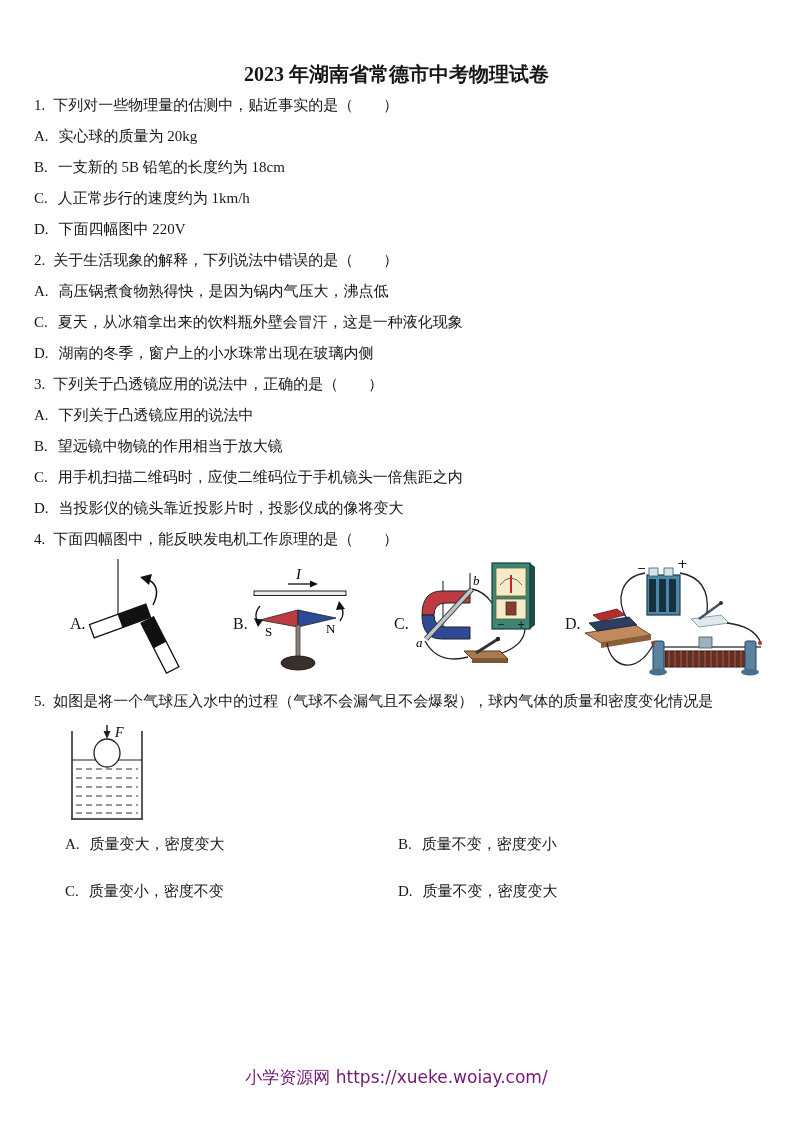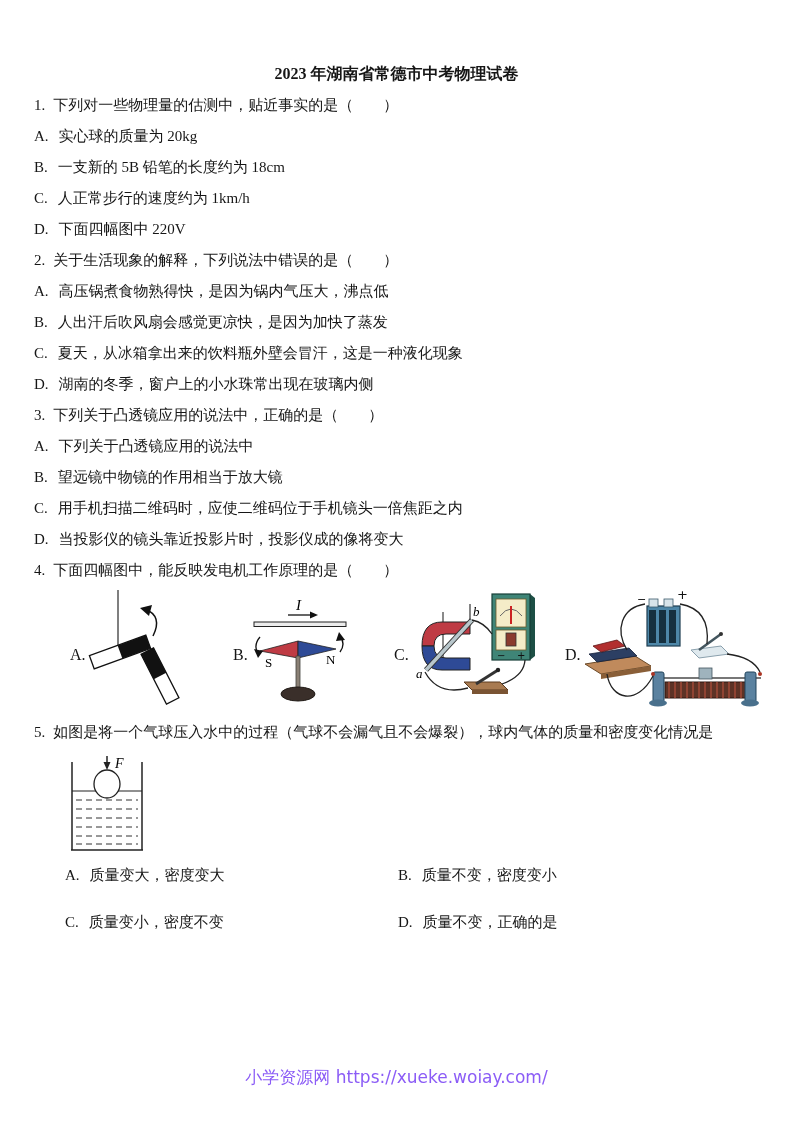--- a/index.html
+++ b/index.html
@@ -1,32 +1,32 @@
 <!DOCTYPE html>
 <html><head>
 <meta charset="utf-8">
 <style>
   html,body{margin:0;padding:0;background:#fff;}
   .page{position:relative;width:793px;height:1122px;background:#ffffff;overflow:hidden;
         font-family:"Liberation Serif","DejaVu Serif",serif;color:#161616;}
-  .title{margin:0;padding-top:58px;text-align:center;font-size:16px;line-height:32px;font-weight:bold;}
+  .title{margin:0;padding-top:58px;text-align:center;font-size:20px;line-height:32px;font-weight:bold;}
   .intro{margin:12px 56px 0 57px;font-size:16px;font-weight:bold;line-height:30px;
          text-align:justify;text-indent:12px;}
   .qs{margin:0 30px 0 34px;}
   .qline{margin:0;font-size:15px;line-height:31px;white-space:nowrap;}
   .num{display:inline-block;margin-right:8px;}
   .lbl{display:inline-block;margin-right:10px;}
   .figrow{position:relative;height:122px;}
   .figlabel{position:absolute;top:60px;font-size:16px;}
   .figsvg{position:absolute;}
   .q5figwrap{position:relative;margin:6px 0 0 63px;height:98px;}
   .optgrid{display:grid;grid-template-columns:333px auto;margin-left:57px;}
   .optgrid p{margin:8px;font-size:15px;line-height:31px;}
   .footer{position:absolute;top:1066px;left:0;width:100%;text-align:center;
-          font-family:"DejaVu Sans","Liberation Sans",sans-serif;font-size:17px;color:#8b5cf6;}
+          font-family:"DejaVu Sans","Liberation Sans",sans-serif;font-size:17px;color:#701a75;}
   .it{font-style:italic;}
 </style>
 </head>
 <body>
 
 <div class="page">
 
   <h1 class="title">2023 年湖南省常德市中考物理试卷</h1>
 
 
@@ -36,21 +36,20 @@
       <p class="qline"><span class="num">1.</span><span>下列对一些物理量的估测中，贴近事实的是（　　）</span></p>
       <p class="qline"><span class="lbl">A.</span><span>实心球的质量为 20kg</span></p>
       <p class="qline"><span class="lbl">B.</span><span>一支新的 5B 铅笔的长度约为 18cm</span></p>
       <p class="qline"><span class="lbl">C.</span><span>人正常步行的速度约为 1km/h</span></p>
       <p class="qline"><span class="lbl">D.</span><span>下面四幅图中 220V</span></p>
     </div>
 
     <div>
       <p class="qline"><span class="num">2.</span><span>关于生活现象的解释，下列说法中错误的是（　　）</span></p>
       <p class="qline"><span class="lbl">A.</span><span>高压锅煮食物熟得快，是因为锅内气压大，沸点低</span></p>
-      <p class="qline"><span class="lbl">B.</span><span>人出汗后吹风扇会感觉更凉快，是因为加快了蒸发</span></p>
       <p class="qline"><span class="lbl">C.</span><span>夏天，从冰箱拿出来的饮料瓶外壁会冒汗，这是一种液化现象</span></p>
       <p class="qline"><span class="lbl">D.</span><span>湖南的冬季，窗户上的小水珠常出现在玻璃内侧</span></p>
     </div>
 
     <div>
       <p class="qline"><span class="num">3.</span><span>下列关于凸透镜应用的说法中，正确的是（　　）</span></p>
       <p class="qline"><span class="lbl">A.</span><span>下列关于凸透镜应用的说法中</span></p>
       <p class="qline"><span class="lbl">B.</span><span>望远镜中物镜的作用相当于放大镜</span></p>
       <p class="qline"><span class="lbl">C.</span><span>用手机扫描二维码时，应使二维码位于手机镜头一倍焦距之内</span></p>
       <p class="qline"><span class="lbl">D.</span><span>当投影仪的镜头靠近投影片时，投影仪成的像将变大</span></p>
@@ -180,18 +179,18 @@
       <line x1="44" y1="2" x2="44" y2="10" stroke="#222" stroke-width="1.5"></line>
       <polygon points="44,16 40.5,8 47.5,8" fill="#222"></polygon>
       <text x="52" y="14" font-size="14" class="it" font-family="Liberation Serif,serif">F</text>
     </svg>
   </div>
 
   <div class="optgrid">
     <p><span class="lbl">A.</span><span>质量变大，密度变大</span></p>
     <p><span class="lbl">B.</span><span>质量不变，密度变小</span></p>
     <p><span class="lbl">C.</span><span>质量变小，密度不变</span></p>
-    <p><span class="lbl">D.</span><span>质量不变，正确的是</span></p>
+    <p><span class="lbl">D.</span><span>质量不变，密度变大</span></p>
   </div>
 
   <div class="footer">小学资源网 https://xueke.woiay.com/</div>
 
 </div>
 
 </body></html>

